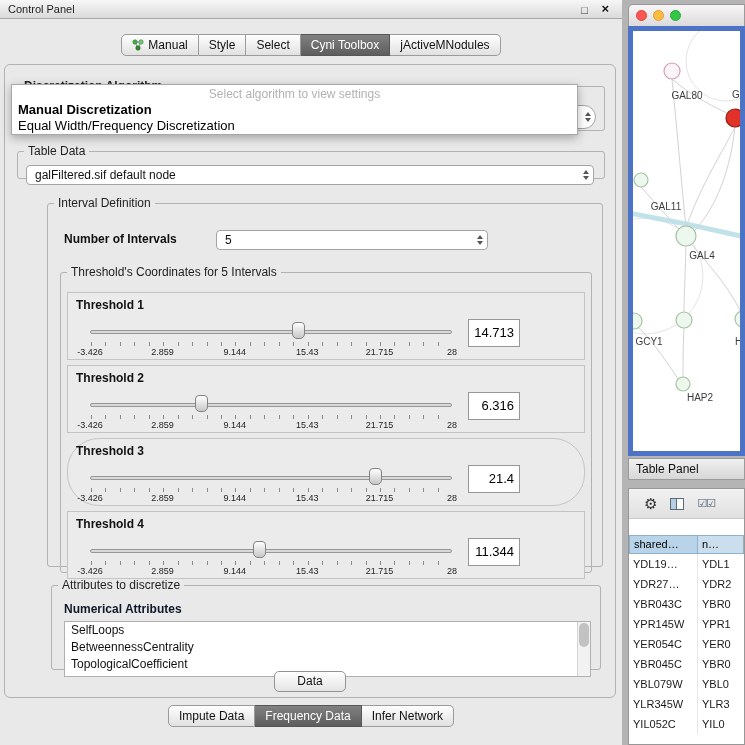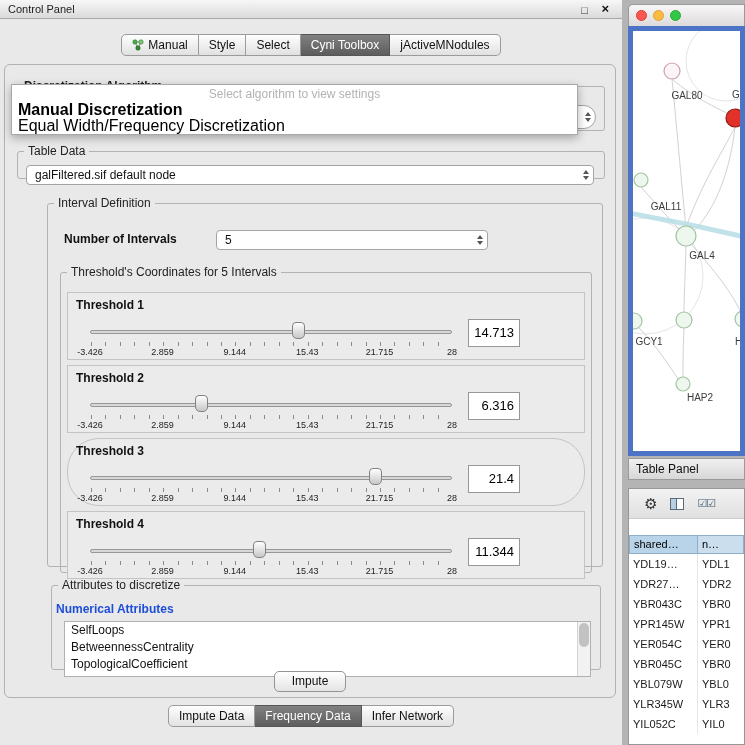--- a/index.html
+++ b/index.html
@@ -59,21 +59,21 @@
   .arr-up   { width: 0; height: 0; border-left: 3.5px solid transparent; border-right: 3.5px solid transparent; border-bottom: 4.5px solid #555; }
   .arr-down { width: 0; height: 0; border-left: 3.5px solid transparent; border-right: 3.5px solid transparent; border-top: 4.5px solid #555; }
 
   .algo-combo { left: 8px; top: 12px; right: 8px; height: 24px; border-radius: 12px; }
 
   .popup {
     position: absolute; left: 6px; top: 19px; width: 567px; height: 51px; z-index: 10;
     background: #fff; border: 1px solid #a8a8a8; box-shadow: 0 3px 9px rgba(0,0,0,.30);
   }
   .popup-header { text-align: center; color: #b2b2b2; font-size: 12px; height: 16px; line-height: 16px; margin-top: 1px; }
-  .popup-item { font-size: 16px; color: #000; height: 16px; line-height: 16px; padding: 0 6px; }
+  .popup-item { font-size: 13px; color: #000; height: 16px; line-height: 16px; padding: 0 6px; }
   .popup-item.strong { font-weight: bold; }
 
   .table-data-group { left: 12px; top: 79px; width: 588px; height: 35px; }
   .td-combo { left: 8px; top: 7px; right: 10px; height: 20px; }
 
   .interval-group { left: 42px; top: 131px; width: 556px; height: 371px; }
   .ni-label { position: absolute; left: 16px; top: 22px; font-size: 12px; font-weight: bold; color: #111; }
   .ni-combo { left: 168px; top: 20px; width: 272px; height: 20px; }
 
   .thresholds-group { left: 12px; top: 55px; width: 532px; height: 308px; }
@@ -93,21 +93,21 @@
   .scale { position: absolute; left: 22px; top: 54px; width: 362px; height: 11px; font-size: 9px; color: #222; }
   .scale span { position: absolute; transform: translateX(-50%); white-space: nowrap; }
   .s0 { left: 0%; } .s1 { left: 20%; } .s2 { left: 40%; } .s3 { left: 60%; } .s4 { left: 80%; } .s5 { left: 100%; }
   .value-box {
     position: absolute; left: 400px; top: 26px; width: 52px; height: 28px;
     background: #fff; border: 1px solid #979797; font-size: 13px; color: #000;
     text-align: right; line-height: 26px; padding-right: 5px;
   }
 
   .attrs-group { left: 46px; top: 513px; width: 550px; height: 92px; }
-  .attrs-header { position: absolute; left: 4px; top: 10px; font-size: 12px; font-weight: bold; color: #1d4ed8; }
+  .attrs-header { position: absolute; left: 12px; top: 10px; font-size: 12px; font-weight: bold; color: #0f172a; }
   .attr-list { position: absolute; left: 12px; top: 29px; width: 527px; height: 56px; background: #fff; border: 1px solid #b0b0b0; overflow: hidden; }
   .attr-item { font-size: 12px; line-height: 17px; padding-left: 6px; color: #111; white-space: nowrap; }
   .vscroll { position: absolute; right: 0; top: 0; bottom: 0; width: 13px; background: #f2f2f2; border-left: 1px solid #d4d4d4; }
   .vthumb { position: absolute; top: 1px; right: 1px; width: 10px; height: 24px; background: #c2c2c2; border-radius: 5px; }
 
   .apply-btn {
     position: absolute; left: 50%; transform: translateX(-50%); top: 606px;
     width: 72px; height: 21px; line-height: 19px; text-align: center;
     background: linear-gradient(#ffffff, #e4e4e4); border: 1px solid #949494; border-radius: 5px;
     font-size: 12px; color: #111;
@@ -312,21 +312,21 @@
       <div class="attr-list">
         <div class="attr-item">SelfLoops</div>
         <div class="attr-item">BetweennessCentrality</div>
         <div class="attr-item">TopologicalCoefficient</div>
         <div class="vscroll">
             <div class="vthumb"></div>
           </div>
       </div>
     </fieldset>
 
-    <div class="apply-btn">Impute</div>
+    <div class="apply-btn">Data</div>
   </div>
 
   <div class="tabrow bottom-tabs">
     <div class="tab">
         <span>Impute Data</span>
       </div>
     <div class="tab selected">
         <span>Frequency Data</span>
       </div>
     <div class="tab">

